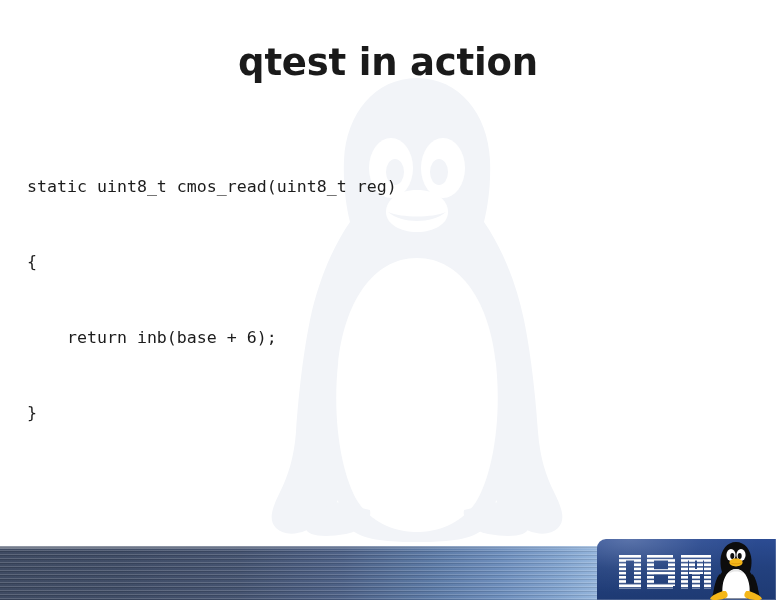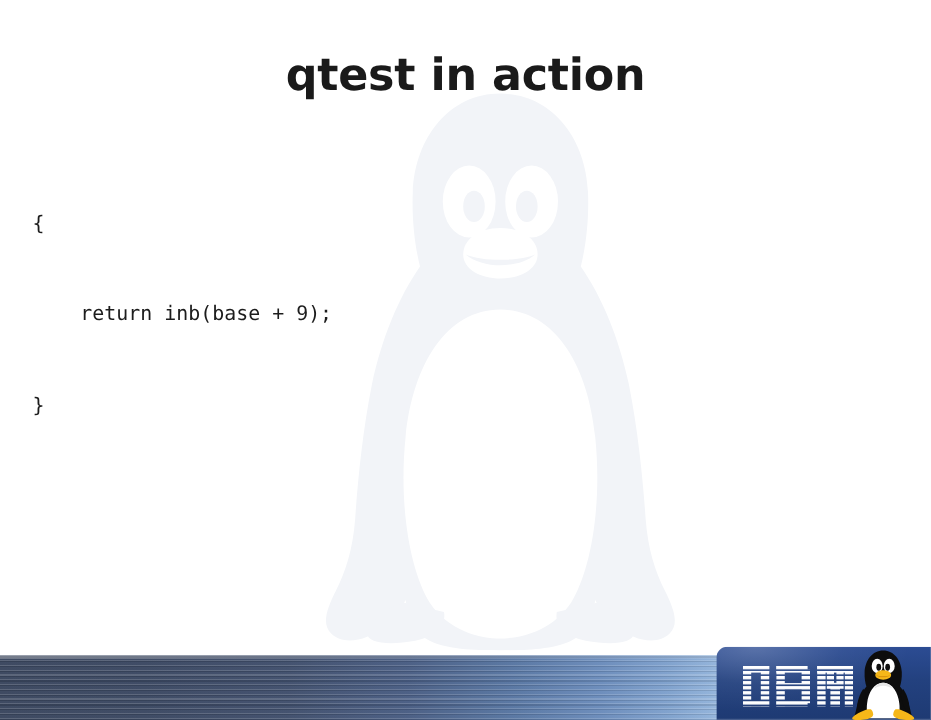--- a/index.html
+++ b/index.html
@@ -196,22 +196,23 @@
 
         <path d="M74 430 C58 436 44 448 44 456 C44 464 62 466 84 462 C102 458 110 448 108 438 Z"></path>
         <path d="M236 430 C252 436 266 448 266 456 C266 464 248 466 226 462 C208 458 200 448 202 438 Z"></path>
       </g>
     </svg>
   </div>
 
   <div id="title">qtest in action</div>
 
   <div id="code">
+    <span class="ln">static uint8_t cmos_read(uint8_t reg)</span>
     <span class="ln">{</span>
-    <span class="ln">    return inb(base + 9);</span>
+    <span class="ln">    return inb(base + 6);</span>
     <span class="ln">}</span>
     <span class="ln blank"></span>
     
     
     
     
     
     
     
     

